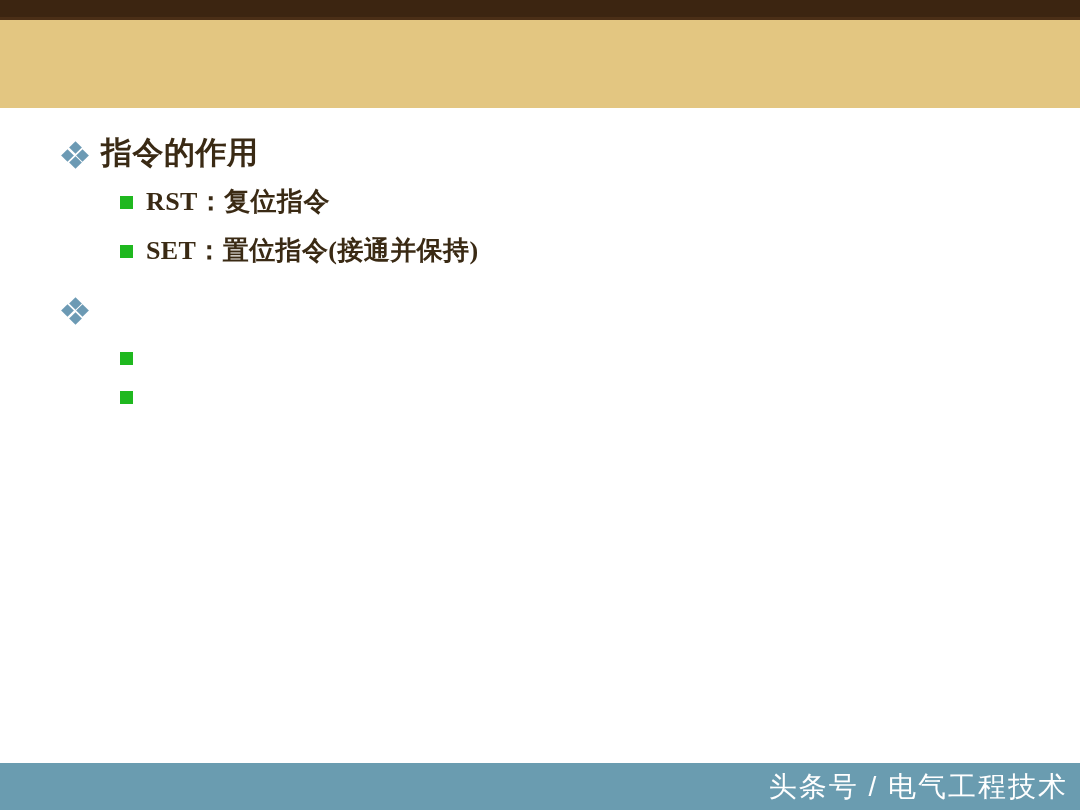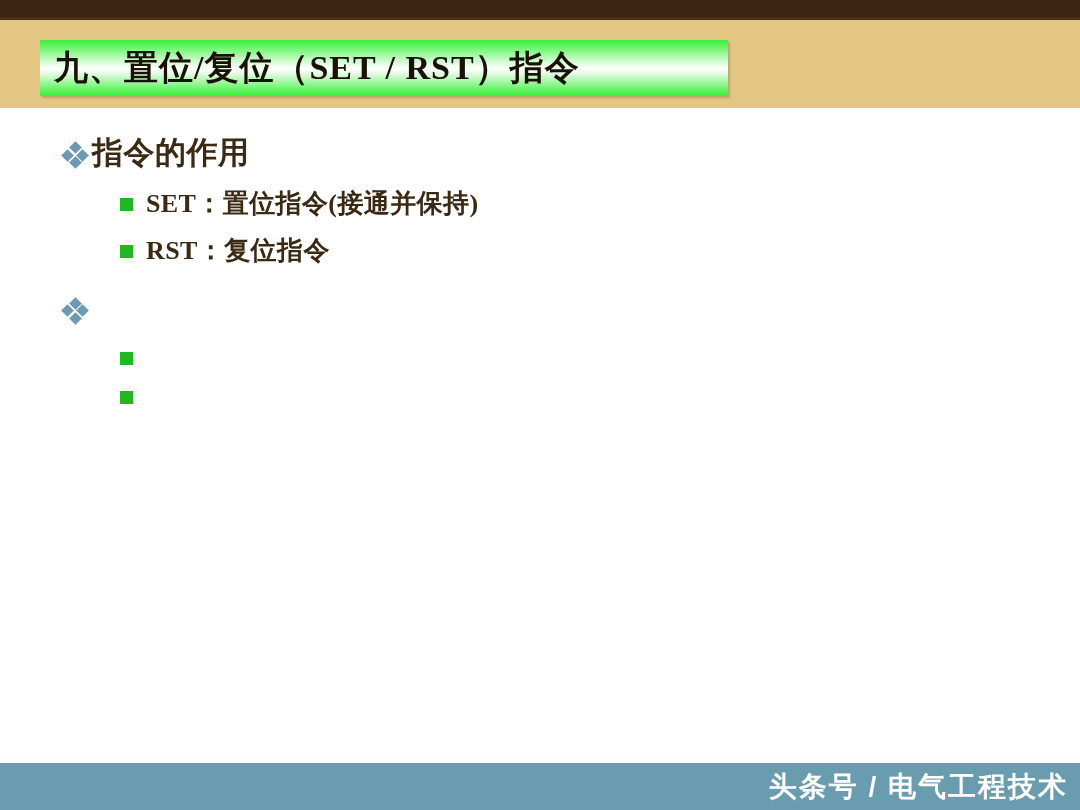--- a/index.html
+++ b/index.html
@@ -85,20 +85,21 @@
     width: 1080px;
     height: 655px;
     background: #ffffff;
   }
 
   .lvl1 {
     display: flex;
     align-items: flex-start;
     margin: 0 8px 0 62px;
     line-height: 1;
+    gap: 9px;
   }
   .lvl1-1 { padding-top: 28px; }
   .lvl1-2 { padding-top: 26px; }
 
   .diamond-bullet {
     position: relative;
     width: 26px;
     height: 26px;
     flex: 0 0 26px;
     margin-top: 6px;
@@ -160,59 +161,56 @@
     width: 1080px;
     height: 47px;
     background: #6a9cb0;
     display: flex;
     align-items: center;
     justify-content: flex-end;
   }
   .footer-text {
     font-family: "Liberation Sans", "DejaVu Sans", sans-serif;
     font-size: 28px;
-    font-weight: 700;
+    font-weight: 400;
     color: #ffffff;
     letter-spacing: 2px;
     padding-right: 12px;
     white-space: nowrap;
   }
 </style>
 </head>
 <body>
 
 <div class="slide">
 
   <div class="top-band-dark"></div>
   <div class="top-band-tan"></div>
 
-  <div class="title-plate">
-    <div class="title-text">九、置位/复位（SET / RST）指令</div>
-  </div>
 
   <div class="body-area">
 
     <div class="lvl1 lvl1-1">
       <span class="diamond-bullet">
         <i class="d-top"></i>
           <i class="d-left"></i>
           <i class="d-right"></i>
           <i class="d-bottom"></i>
       </span>
       <span class="lvl1-text">指令的作用</span>
     </div>
 
+    <div class="lvl2 lvl2-gap">
+      <span class="square-bullet"></span>
+      <span class="lvl2-text">RST：复位指令</span>
+    </div>
+
     <div class="lvl2 lvl2-gap-first">
       <span class="square-bullet"></span>
       <span class="lvl2-text">SET：置位指令(接通并保持)</span>
-    </div>
-
-    <div class="lvl2 lvl2-gap">
-      <span class="square-bullet"></span>
-      <span class="lvl2-text">RST：复位指令</span>
     </div>
 
     <div class="lvl1 lvl1-2">
       <span class="diamond-bullet">
         <i class="d-top"></i>
           <i class="d-left"></i>
           <i class="d-right"></i>
           <i class="d-bottom"></i>
       </span>
     </div>

